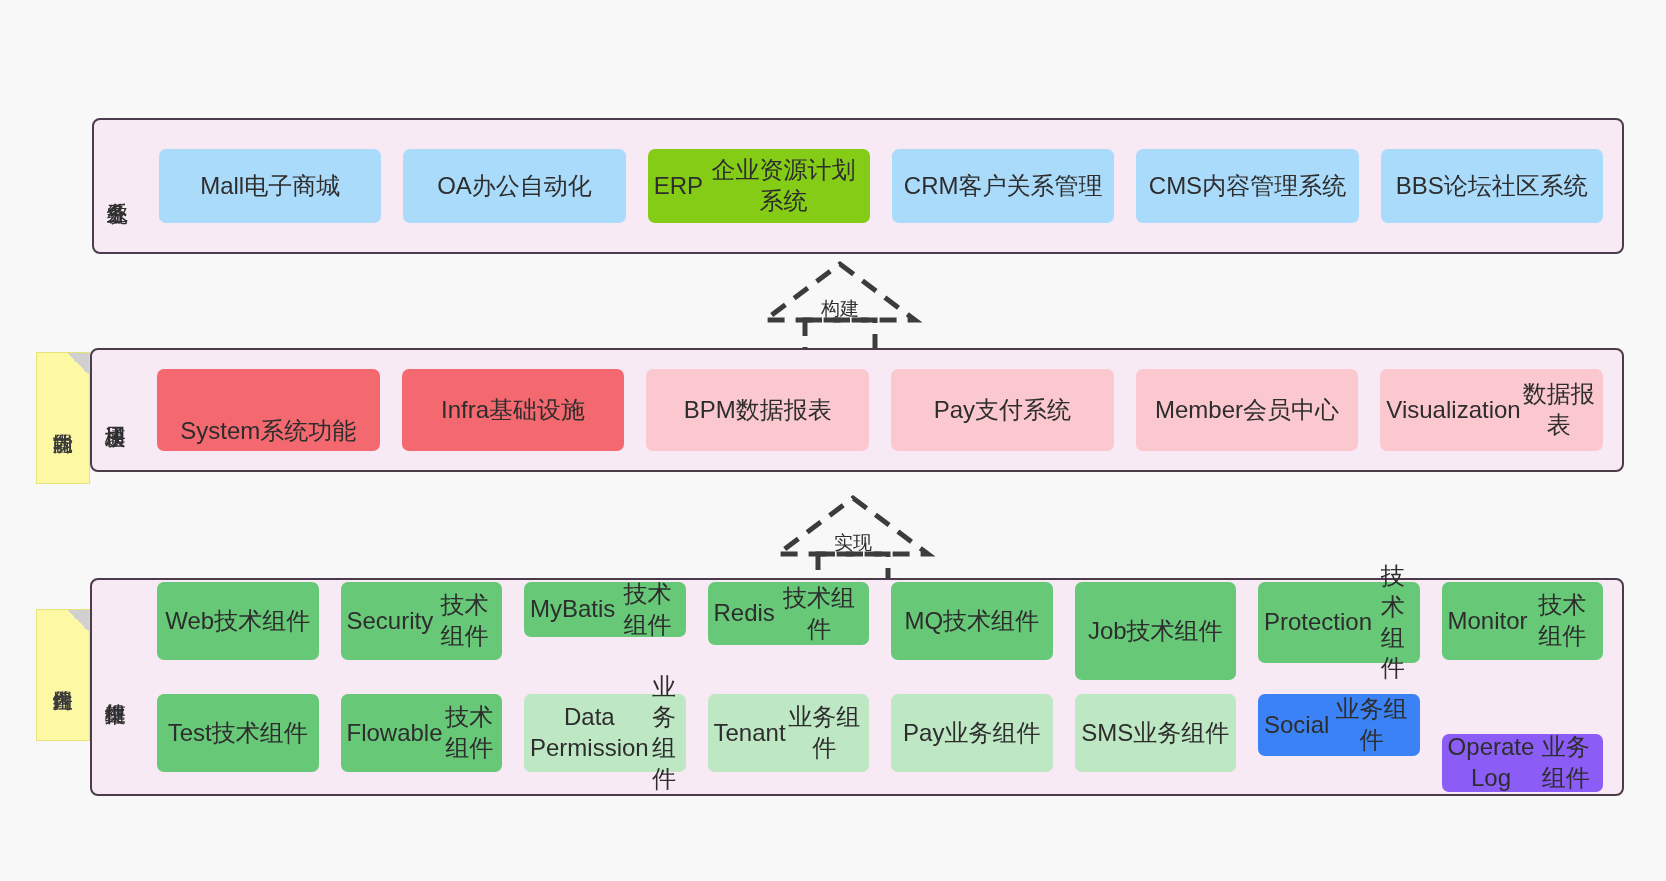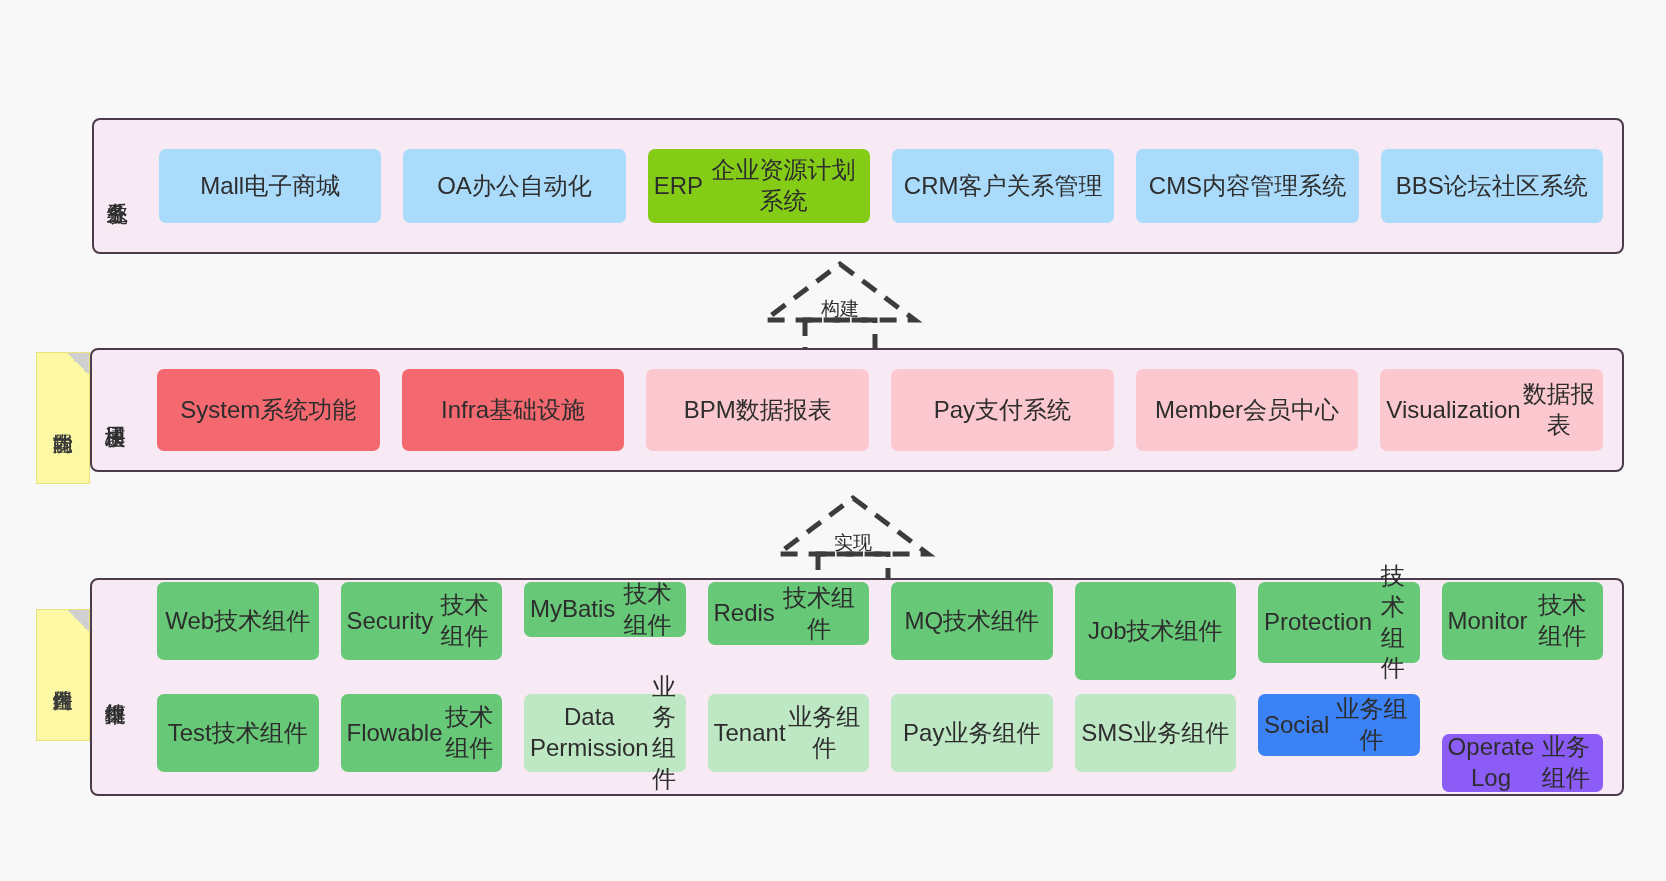--- a/index.html
+++ b/index.html
@@ -165,21 +165,21 @@
 </div>
 
 <div class="note" style="left:36px; top:352px; width:54px; height:132px;">
   <span class="fold"></span>
   <span>内置功能</span>
 </div>
 
 <div class="layer" id="layer-modules" style="left:90px; top:348px; width:1534px; height:124px;">
   <div class="layer-title">通用模块</div>
   <div class="layer-body" id="modules-body">
-      <div class="cell" style="background: rgb(244, 105, 111); height: 82px;">
+      <div class="cell" style="background: rgb(244, 105, 111); height: 82px; align-items: flex-end;">
         <span class="en">System</span>
         <span class="cn">系统功能</span>
       </div>
       <div class="cell" style="background: rgb(244, 105, 111); height: 82px;">
         <span class="en">Infra</span>
         <span class="cn">基础设施</span>
       </div>
       <div class="cell" style="background: rgb(250, 200, 206); height: 82px;">
         <span class="en">BPM</span>
         <span class="cn">数据报表</span>

